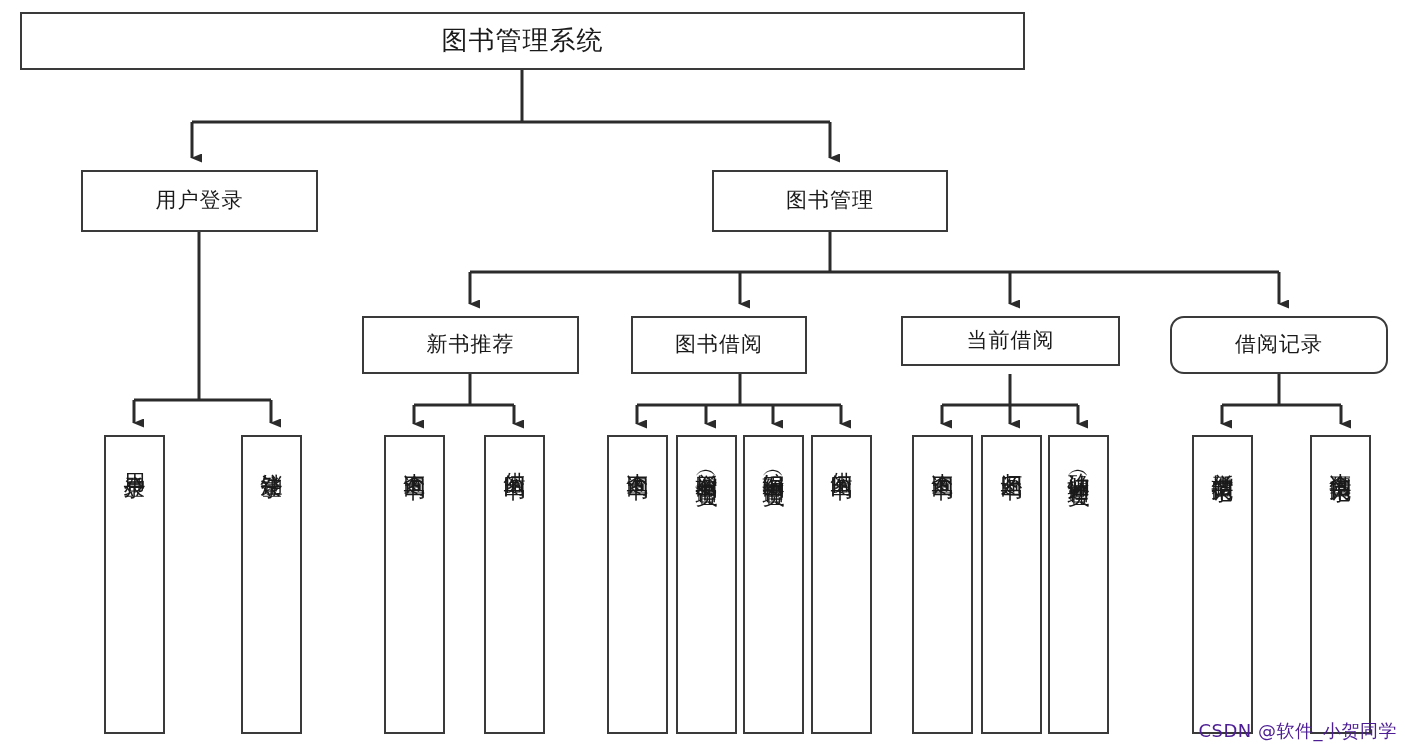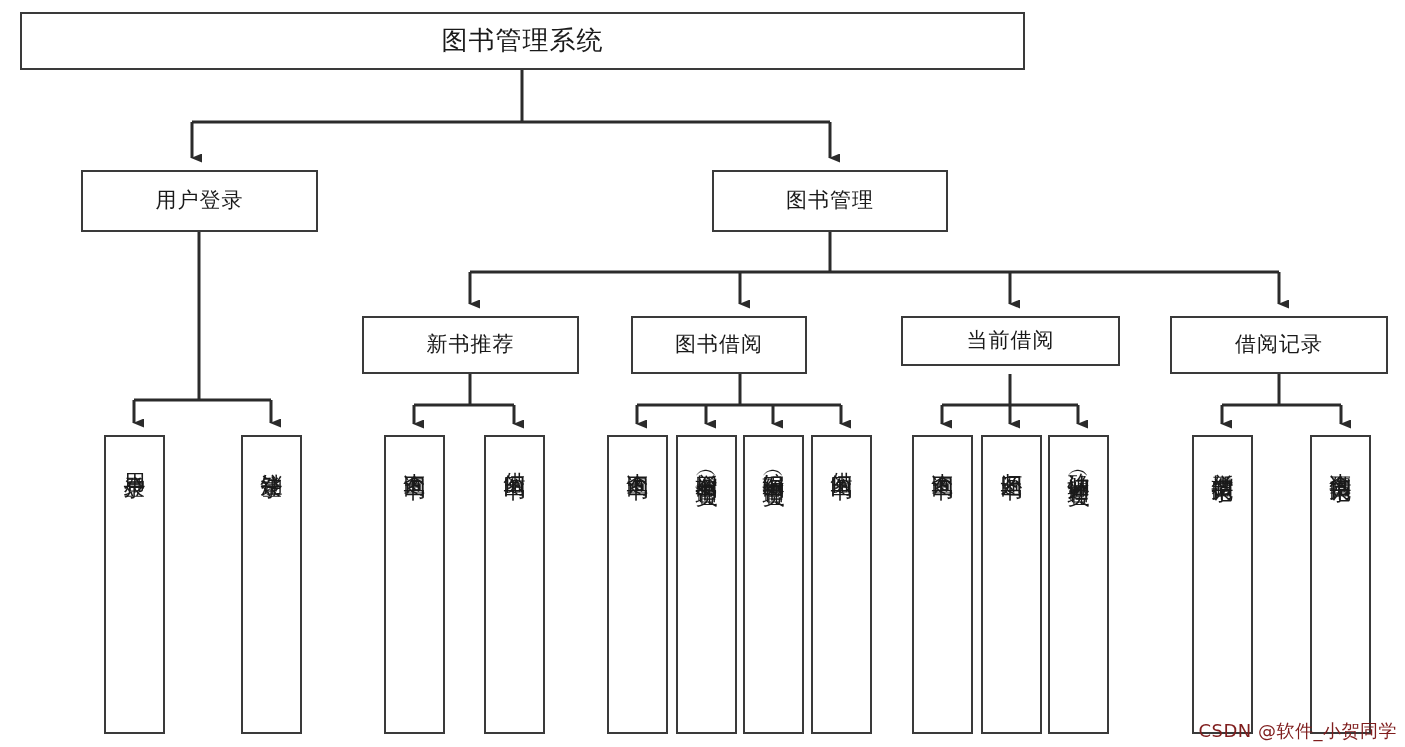--- a/index.html
+++ b/index.html
@@ -58,21 +58,21 @@
     letter-spacing: 2px;
     text-align: left;
     white-space: nowrap;
     color: #1a1a1a;
   }
   #watermark {
     position: absolute;
     right: 8px;
     bottom: 4px;
     font-size: 18px;
-    color: #7f1d1d;
+    color: #4c1d95;
     letter-spacing: 0.5px;
     white-space: nowrap;
   }
 </style>
 </head>
 <body>
 
 <div id="diagram-root">
 
   <svg id="edge-layer" viewBox="0 0 1405 747" width="1405" height="747" xmlns="http://www.w3.org/2000/svg">
@@ -138,21 +138,21 @@
 
   <div class="node node-h" style="left:362px; top:316px; width:217px; height:58px;">
     <span>新书推荐</span>
   </div>
   <div class="node node-h" style="left:631px; top:316px; width:176px; height:58px;">
     <span>图书借阅</span>
   </div>
   <div class="node node-h" style="left:901px; top:316px; width:219px; height:50px;">
     <span>当前借阅</span>
   </div>
-  <div class="node node-h" style="left:1170px; top:316px; width:218px; height:58px;">
+  <div class="node node-h" style="left:1170px; top:316px; width:218px; height:58px;border-radius:14px;">
     <span>借阅记录</span>
   </div>
 
   <div class="node node-leaf" style="left:104px; top:435px; width:61px; height:299px;">
     <span class="vtext">用户登录</span>
   </div>
   <div class="node node-leaf" style="left:241px; top:435px; width:61px; height:299px;">
     <span class="vtext">注销登录</span>
   </div>
 

